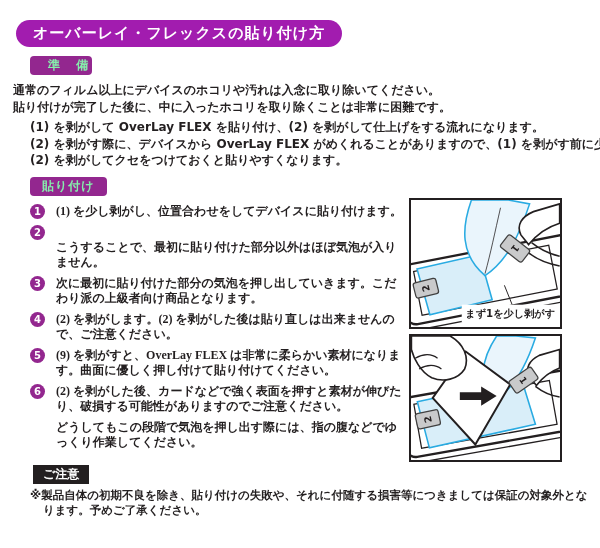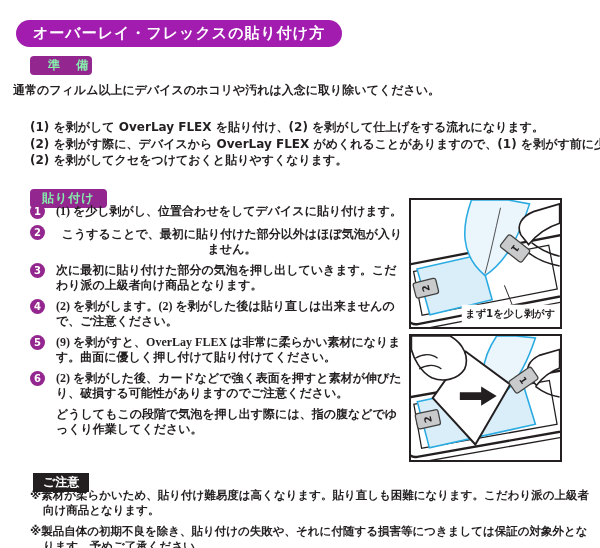--- a/index.html
+++ b/index.html
@@ -15,61 +15,62 @@
     background:#a21caf;color:#ffffff;border-radius:14px;
     font-size:15px;letter-spacing:1px;padding:0 17px;white-space:nowrap;
   }
   
   .pbadge{
     background:#93278f;color:#86efac;border-radius:4px;height:19px;
     line-height:19px;text-align:center;font-size:12px;letter-spacing:1px;
     padding:0 12px;white-space:nowrap;
   }
   .badge-prep{left:30px;top:56px;width:38px;letter-spacing:6px;text-indent:6px;}
-  .badge-apply{left:30px;top:189px;text-align:right;}
+  .badge-apply{left:30px;top:177px;text-align:right;}
   
   .bodytext{font-size:12px;line-height:17px;white-space:nowrap;}
   .prep-text{left:13px;top:82px;}
   .flow-text{left:30px;top:119px;line-height:16.5px;}
   
   .steps{left:30px;top:204px;width:378px;}
   .step{display:flex;align-items:flex-start;margin-bottom:6px;}
   .stepnum{
     flex:0 0 15px;width:15px;height:15px;border-radius:50%;
     background:#93278f;color:#ffffff;font-size:10px;line-height:15px;
     text-align:center;margin-top:0px;
   }
   .steptext{margin-left:11px;font-size:12px;line-height:15px;width:352px;font-family:Liberation Serif, serif;}
-  .substep{margin-top:2px;text-align:center;}
+  .substep{margin-top:15px;}
   .subpara{margin-top:5px;margin-left:26px;font-size:12px;line-height:15px;width:352px;}
   
   .fig{border:2px solid #231f20;background:#ffffff;box-sizing:border-box;}
   .fig1{left:409px;top:198px;width:153px;height:131px;}
   .fig2{left:409px;top:334px;width:153px;height:128px;}
   .fig svg{display:block;width:100%;height:100%;}
   
   .cbadge{
     left:33px;top:465px;background:#231f20;color:#ffffff;
-    font-size:12px;height:19px;line-height:19px;padding:0 10px;white-space:nowrap;margin-top:8px;
+    font-size:12px;height:19px;line-height:19px;padding:0 10px;white-space:nowrap;
   }
   .notes{left:30px;top:488px;width:566px;}
   .note{
     font-size:11.5px;line-height:15px;margin-bottom:6px;
     padding-left:13px;text-indent:-13px;
   }
 </style>
 </head>
 <body>
 
 <div class="abs banner">オーバーレイ・フレックスの貼り付け方</div>
 
 <div class="abs pbadge badge-prep">準 備</div>
 
 <div class="abs bodytext prep-text">
   <div>通常のフィルム以上にデバイスのホコリや汚れは入念に取り除いてください。</div>
+  <div>貼り付けが完了した後に、中に入ったホコリを取り除くことは非常に困難です。</div>
 </div>
 
 <div class="abs bodytext flow-text">
   <div>(1) を剥がして OverLay FLEX を貼り付け、(2) を剥がして仕上げをする流れになります。</div>
   <div>(2) を剥がす際に、デバイスから OverLay FLEX がめくれることがありますので、(1) を剥がす前に少し</div>
   <div>(2) を剥がしてクセをつけておくと貼りやすくなります。</div>
 </div>
 
 <div class="abs pbadge badge-apply">貼り付け</div>
 
@@ -181,15 +182,14 @@
     <g transform="rotate(-12 17 86)">
       <rect x="5" y="78" width="24" height="16" rx="2.5" fill="#c9cacb" stroke="#404040" stroke-width="1.3"></rect>
       <text x="17" y="86" transform="rotate(-90 17 86)" text-anchor="middle" dominant-baseline="central" font-size="10" font-weight="bold" fill="#231f20">2</text>
     </g>
   </svg>
 </div>
 
 <div class="abs cbadge">ご注意</div>
 
 <div class="abs notes">
-  <div class="note">※素材が柔らかいため、貼り付け難易度は高くなります。貼り直しも困難になります。こだわり派の上級者向け商品となります。</div>
   <div class="note">※製品自体の初期不良を除き、貼り付けの失敗や、それに付随する損害等につきましては保証の対象外となります。予めご了承ください。</div>
 </div>
 
 </body></html>

